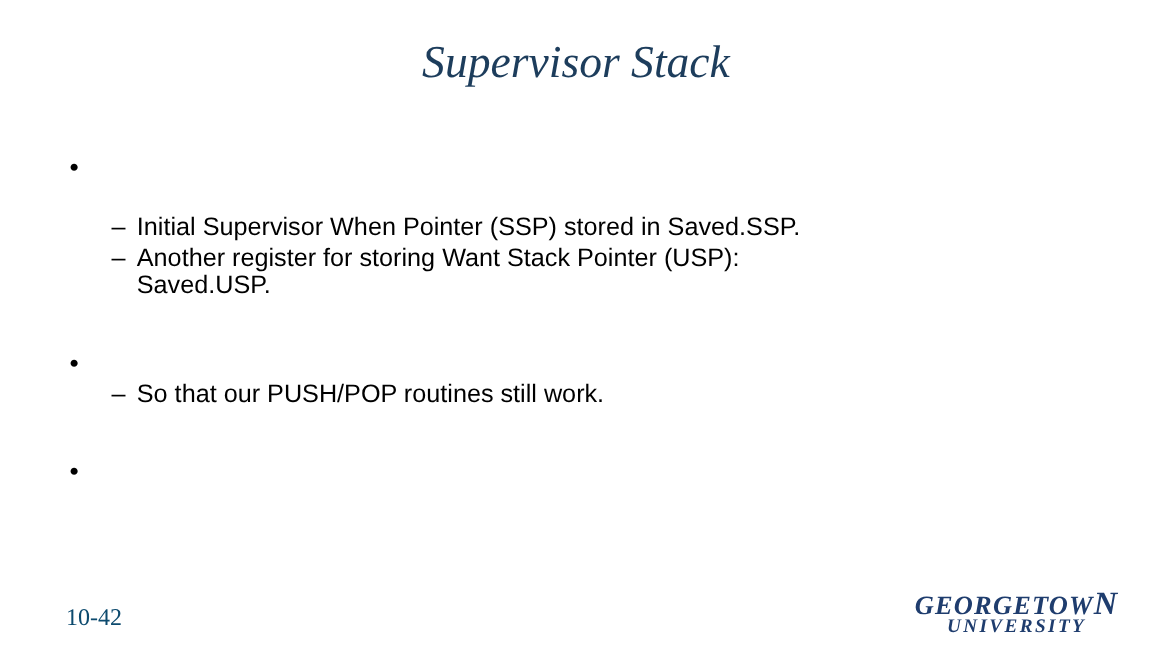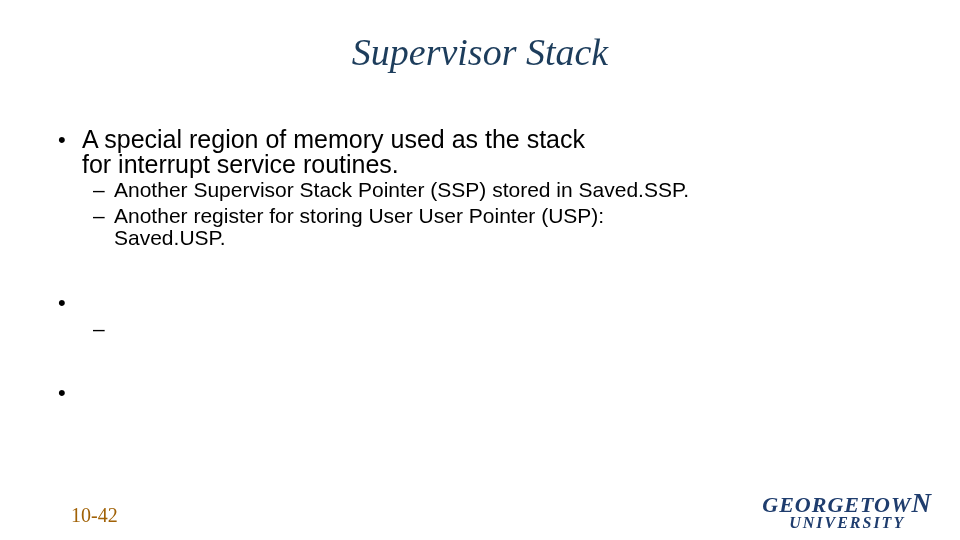--- a/index.html
+++ b/index.html
@@ -68,22 +68,21 @@
   .b2 { top: 290px; }
   .s3 { top: 318px; }
   .b3 { top: 380px; }
   .pagenum {
     position: absolute;
     left: 55px;
     top: 504px;
     font-family: "Liberation Serif", serif;
     font-size: 20px;
     line-height: 22px;
-    color: #a16207;
-    margin-left: 16px;
+    color: #0c4a6e;
   }
   .logo {
     position: absolute;
     right: 28px;
     top: 493px;
     text-align: center;
     color: #1f3d6e;
     font-family: "Liberation Serif", serif;
     font-weight: bold;
   }
@@ -109,41 +108,40 @@
 </style>
 </head>
 <body>
 
 <div class="slide">
 
   <div class="title">Supervisor Stack</div>
 
   <div class="bullet b1">
     <span class="marker">•</span>
-    <span class="btext">A special region of memory used as the stack
-for interrupt service routines.</span>
   </div>
 
   <div class="sub s1">
     <span class="marker">–</span>
-    <span class="btext">Another Supervisor Stack Pointer (SSP) stored in Saved.SSP.</span>
+    <span class="btext">Initial Supervisor When Pointer (SSP) stored in Saved.SSP.</span>
   </div>
 
   <div class="sub s2">
     <span class="marker">–</span>
-    <span class="btext">Another register for storing User User Pointer (USP):
+    <span class="btext">Another register for storing Want Stack Pointer (USP):
 Saved.USP.</span>
   </div>
 
   <div class="bullet b2">
     <span class="marker">•</span>
   </div>
 
   <div class="sub s3">
     <span class="marker">–</span>
+    <span class="btext">So that our PUSH/POP routines still work.</span>
   </div>
 
   <div class="bullet b3">
     <span class="marker">•</span>
   </div>
 
   <div class="pagenum">10-42</div>
 
   <div class="logo">
     <div class="logo1">

